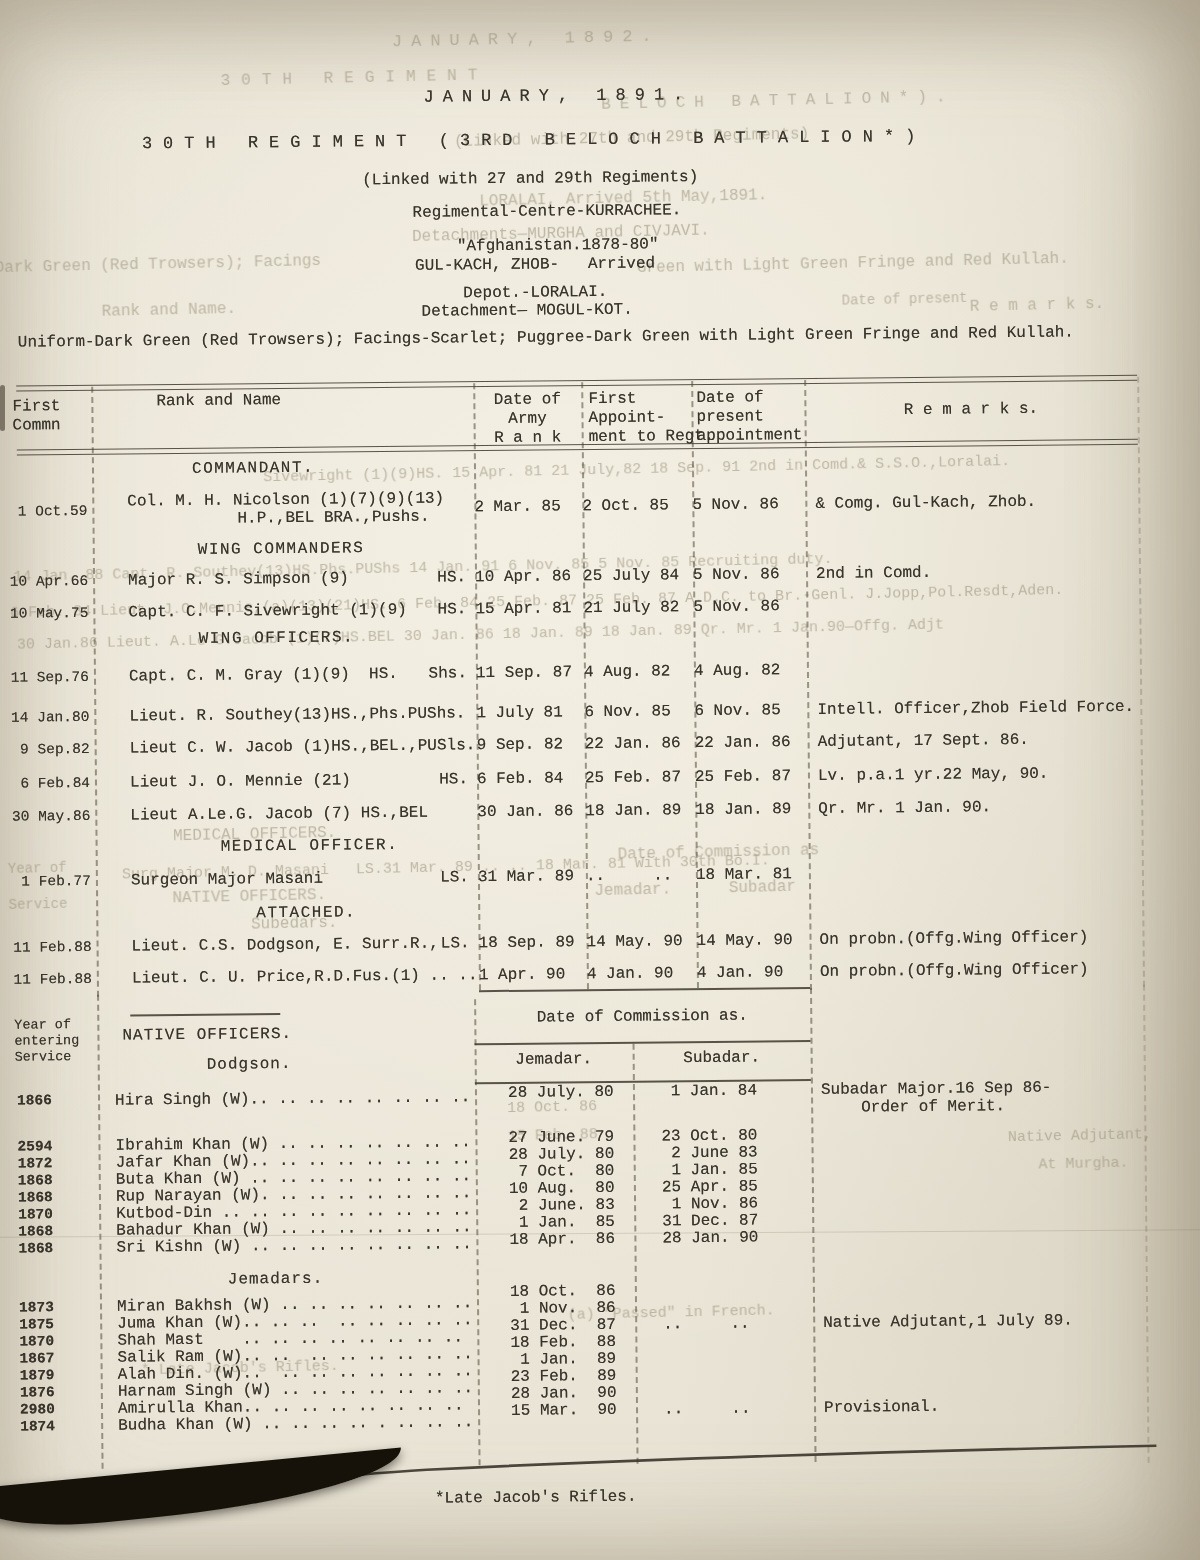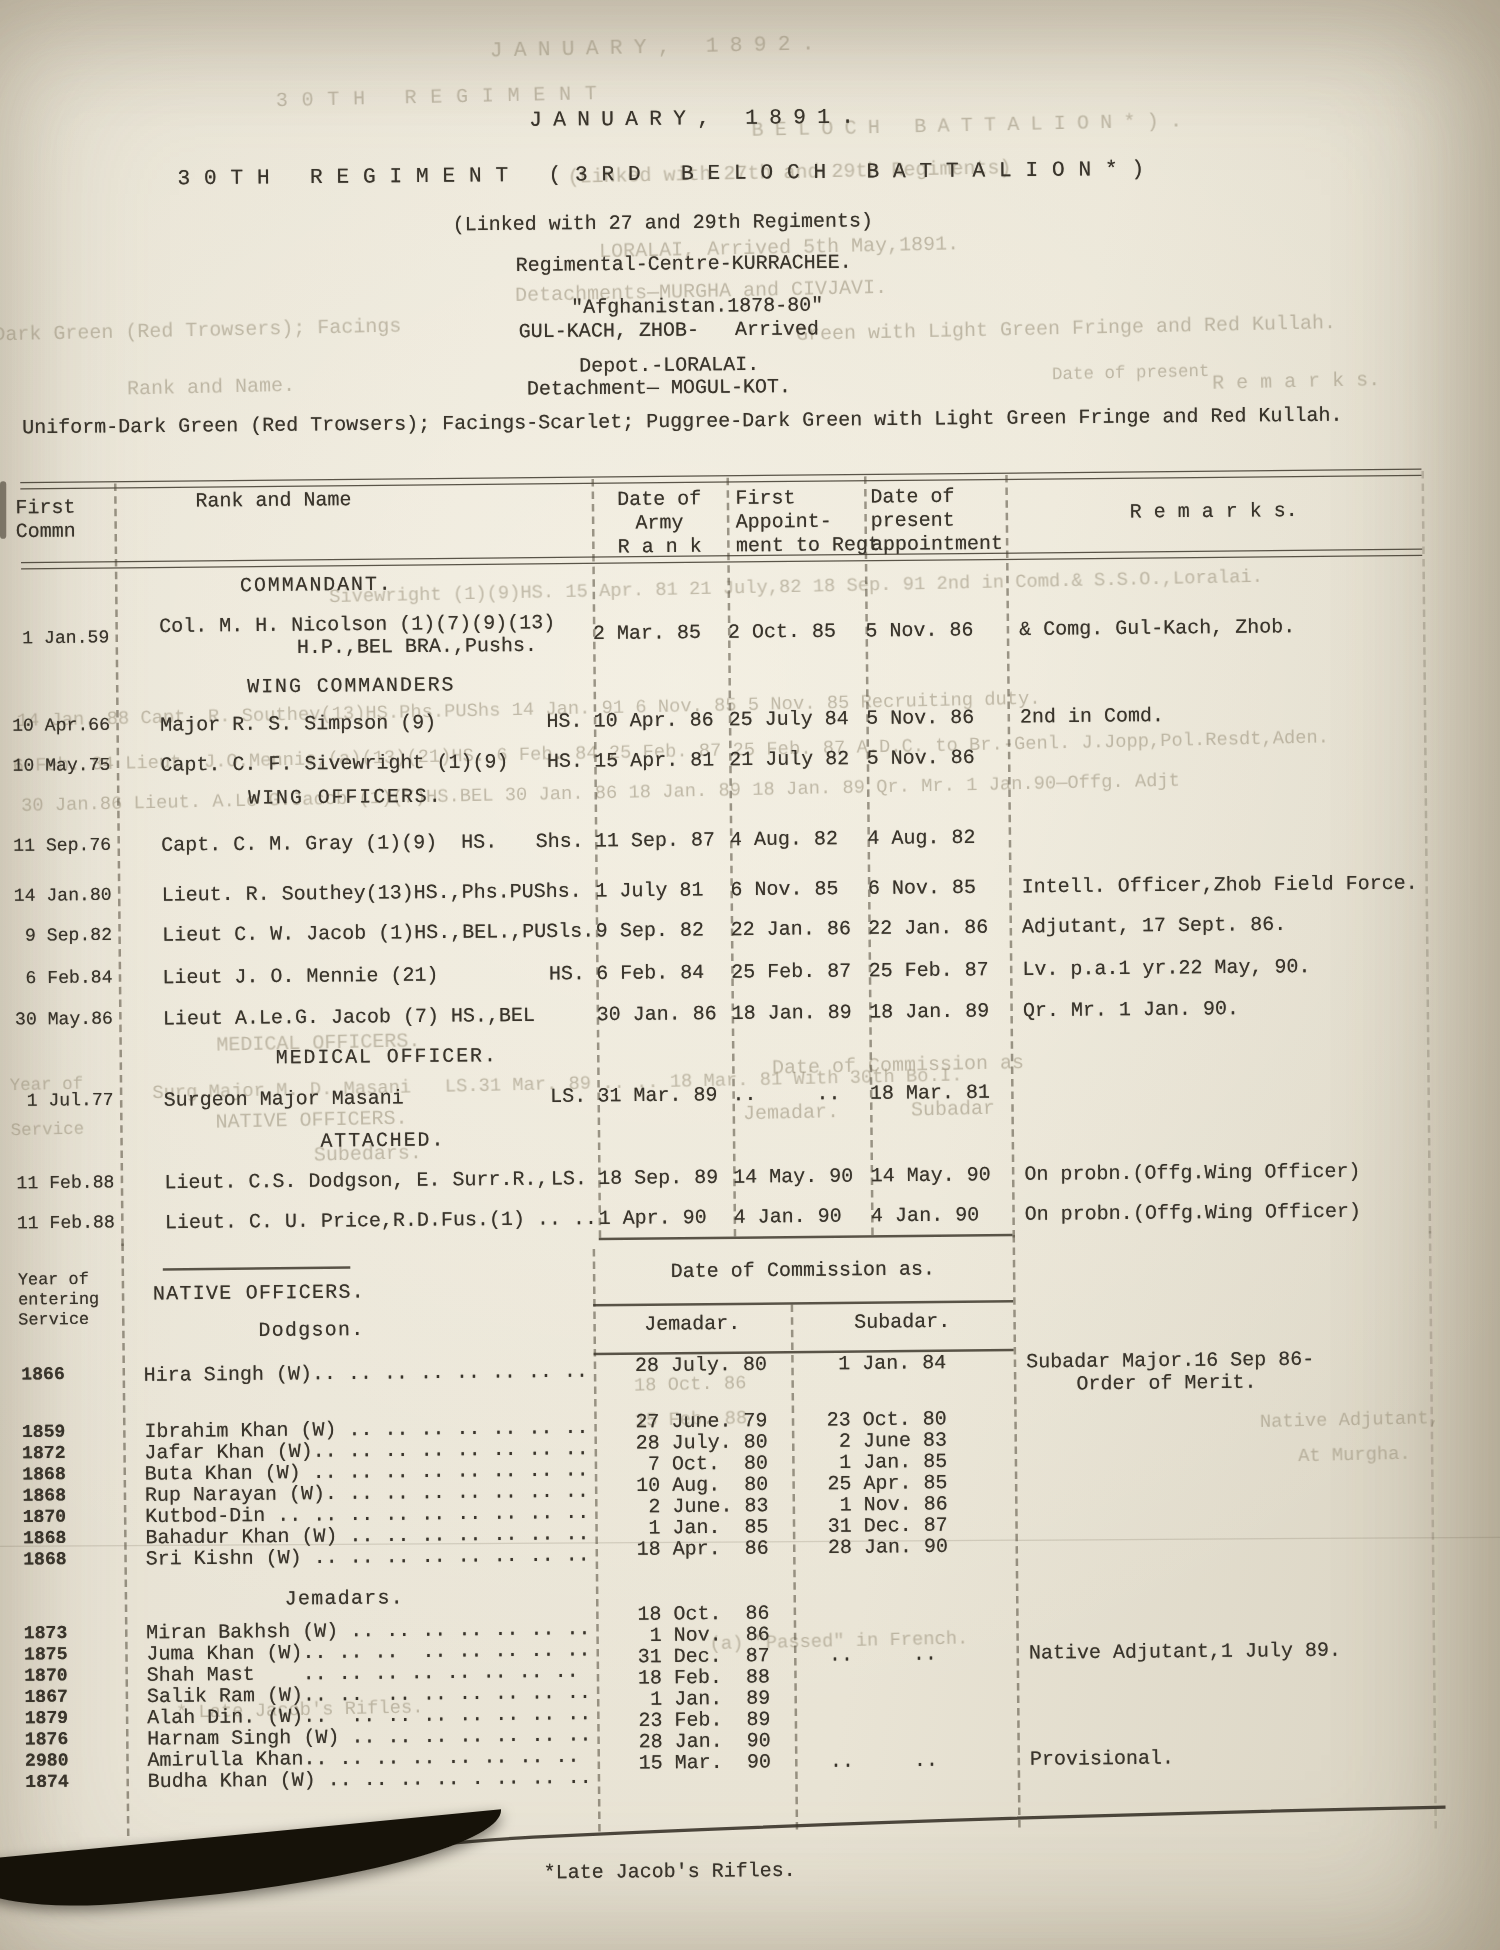--- a/index.html
+++ b/index.html
@@ -183,21 +183,21 @@
     <div class="c2" style="padding-left: 100px;">
       <span class="nm pre">COMMANDANT.</span><span class="rk pre"></span>
       <span class="nm2 pre"></span>
     </div>
     <div class="c3 pre"></div>
     <div class="c4 pre"></div>
     <div class="c5 pre"></div>
     <div class="c6 pre"></div>
   </div>
           <div class="mrow t-o" style="height: 52px;">
-    <div class="c1 pre">1 Jan.59</div>
+    <div class="c1 pre">1 Oct.59</div>
     <div class="c2">
       <span class="nm pre">Col. M. H. Nicolson (1)(7)(9)(13)</span><span class="rk pre"></span>
       <span class="nm2 pre">H.P.,BEL BRA.,Pushs.</span>
     </div>
     <div class="c3 pre">2 Mar. 85</div>
     <div class="c4 pre">2 Oct. 85</div>
     <div class="c5 pre">5 Nov. 86</div>
     <div class="c6 pre">&amp; Comg. Gul-Kach, Zhob.</div>
   </div>
           <div class="mrow t-s" style="height: 27px;">
@@ -304,21 +304,21 @@
     <div class="c2" style="padding-left: 125px;">
       <span class="nm pre">MEDICAL OFFICER.</span><span class="rk pre"></span>
       <span class="nm2 pre"></span>
     </div>
     <div class="c3 pre"></div>
     <div class="c4 pre"></div>
     <div class="c5 pre"></div>
     <div class="c6 pre"></div>
   </div>
           <div class="mrow t-o" style="height: 35px;">
-    <div class="c1 pre">1 Jul.77</div>
+    <div class="c1 pre">1 Feb.77</div>
     <div class="c2">
       <span class="nm pre">Surgeon Major Masani</span><span class="rk pre">LS.</span>
       <span class="nm2 pre"></span>
     </div>
     <div class="c3 pre">31 Mar. 89</div>
     <div class="c4 pre">..     ..</div>
     <div class="c5 pre">18 Mar. 81</div>
     <div class="c6 pre"></div>
   </div>
           <div class="mrow t-s" style="height: 33px;">
@@ -380,21 +380,21 @@
       <div class="nbody">
         <div class="nlist sub" id="sublist">
             <div class="nrow" style="height: 46px;">
     <div class="y pre">1866</div>
     <div class="n pre">Hira Singh (W).. .. .. .. .. .. .. ..</div>
     <div class="j pre"><span class="up">28 July. 80</span></div>
     <div class="s pre"><span class="up"> 1 Jan. 84</span></div>
     <div class="r"><span class="up"><span class="pre">Subadar Major.16 Sep 86-</span><span class="r2 pre">Order of Merit.</span></span></div>
   </div>
             <div class="nrow">
-    <div class="y pre">1859</div>
+    <div class="y pre">2594</div>
     <div class="n pre">Ibrahim Khan (W) .. .. .. .. .. .. ..</div>
     <div class="j pre"><span class="up">27 June. 79</span></div>
     <div class="s pre"><span class="up">23 Oct. 80</span></div>
     <div class="r"><span class="up"><span class="pre"></span><span class="r2 pre"></span></span></div>
   </div>
             <div class="nrow">
     <div class="y pre">1872</div>
     <div class="n pre">Jafar Khan (W).. .. .. .. .. .. .. ..</div>
     <div class="j pre"><span class="up">28 July. 80</span></div>
     <div class="s pre"><span class="up"> 2 June 83</span></div>

